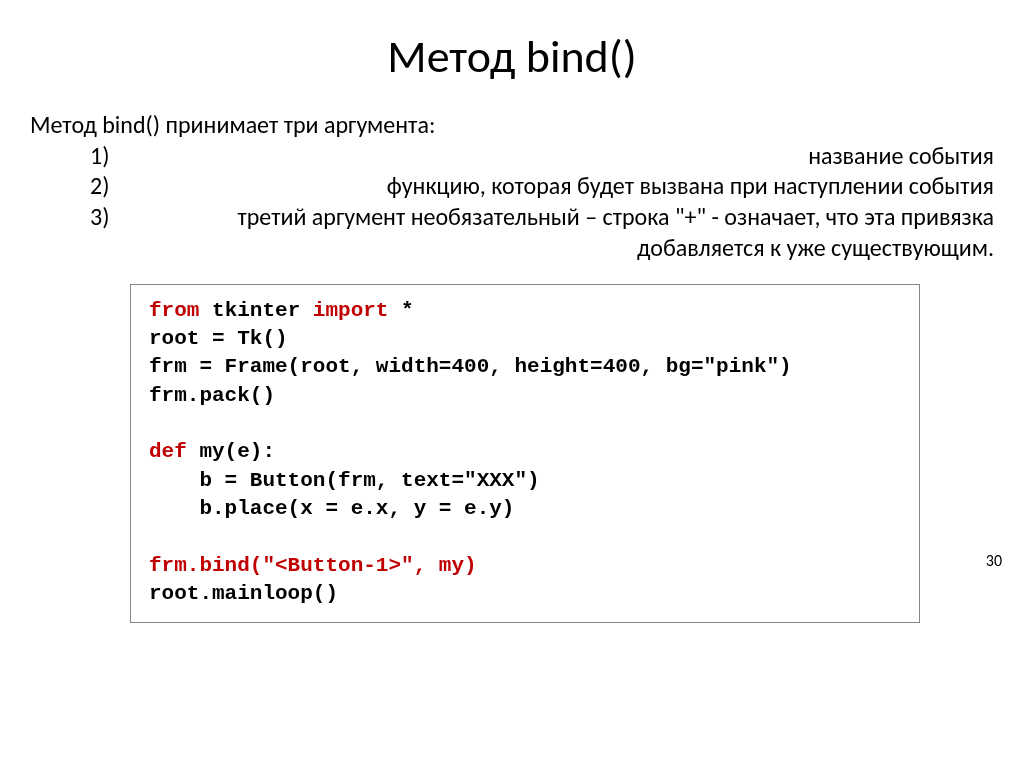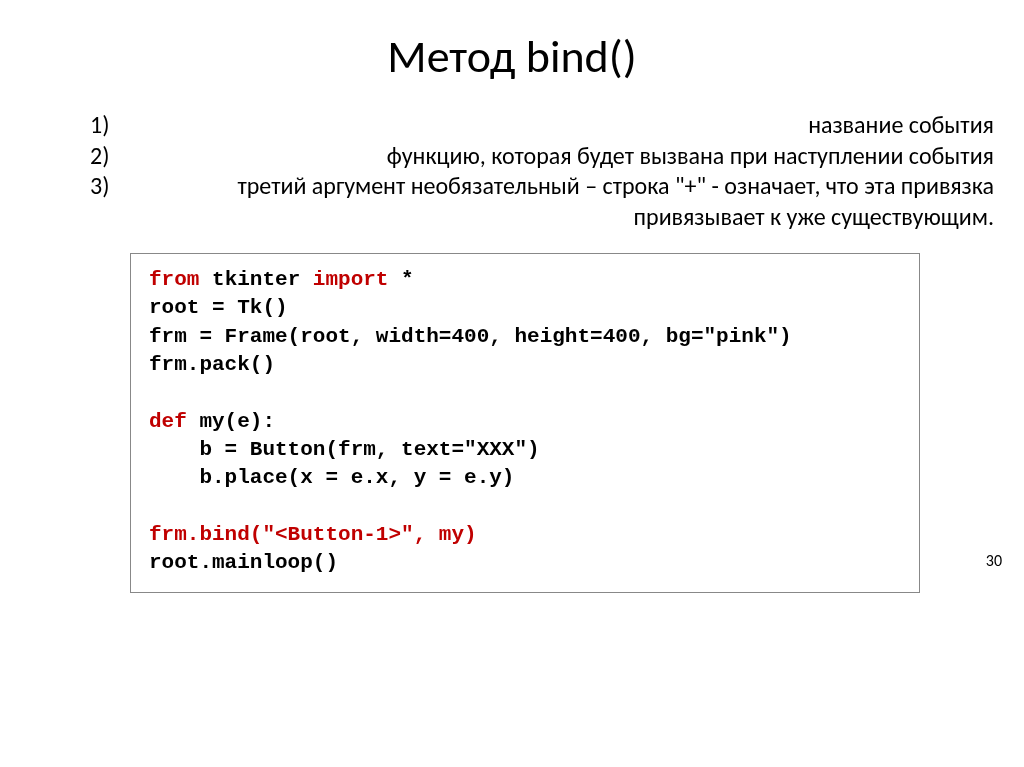--- a/index.html
+++ b/index.html
@@ -26,24 +26,25 @@
   .code-hl { color: #c00000; }
   .page-num { position: absolute; right: 22px; bottom: 14px; font-size: 16px; color: #000000; }
 </style>
 </head>
 <body>
 <div class="slide">
 
   <h1 class="title">Метод bind()</h1>
 
 
+  <p class="args-intro">Метод bind() принимает три аргумента:</p>
   <ol class="args-list">
     <li>название события</li>
     <li>функцию, которая будет вызвана при наступлении события</li>
-    <li>третий аргумент необязательный – строка "+" - означает, что эта привязка привязывает к уже существующим.</li>
+    <li>третий аргумент необязательный – строка "+" - означает, что эта привязка добавляется к уже существующим.</li>
   </ol>
 
   <div class="code-box"><span class="code-hl">from</span><span> tkinter </span><span class="code-hl">import</span><span> *</span>
 <span>root = Tk()</span>
 <span>frm = Frame(root, width=400, height=400, bg="pink")</span>
 <span>frm.pack()</span>
 <span></span>
 <span class="code-hl">def</span><span> my(e):</span>
 <span>    b = Button(frm, text="XXX")</span>
 <span>    b.place(x = e.x, y = e.y)</span>

